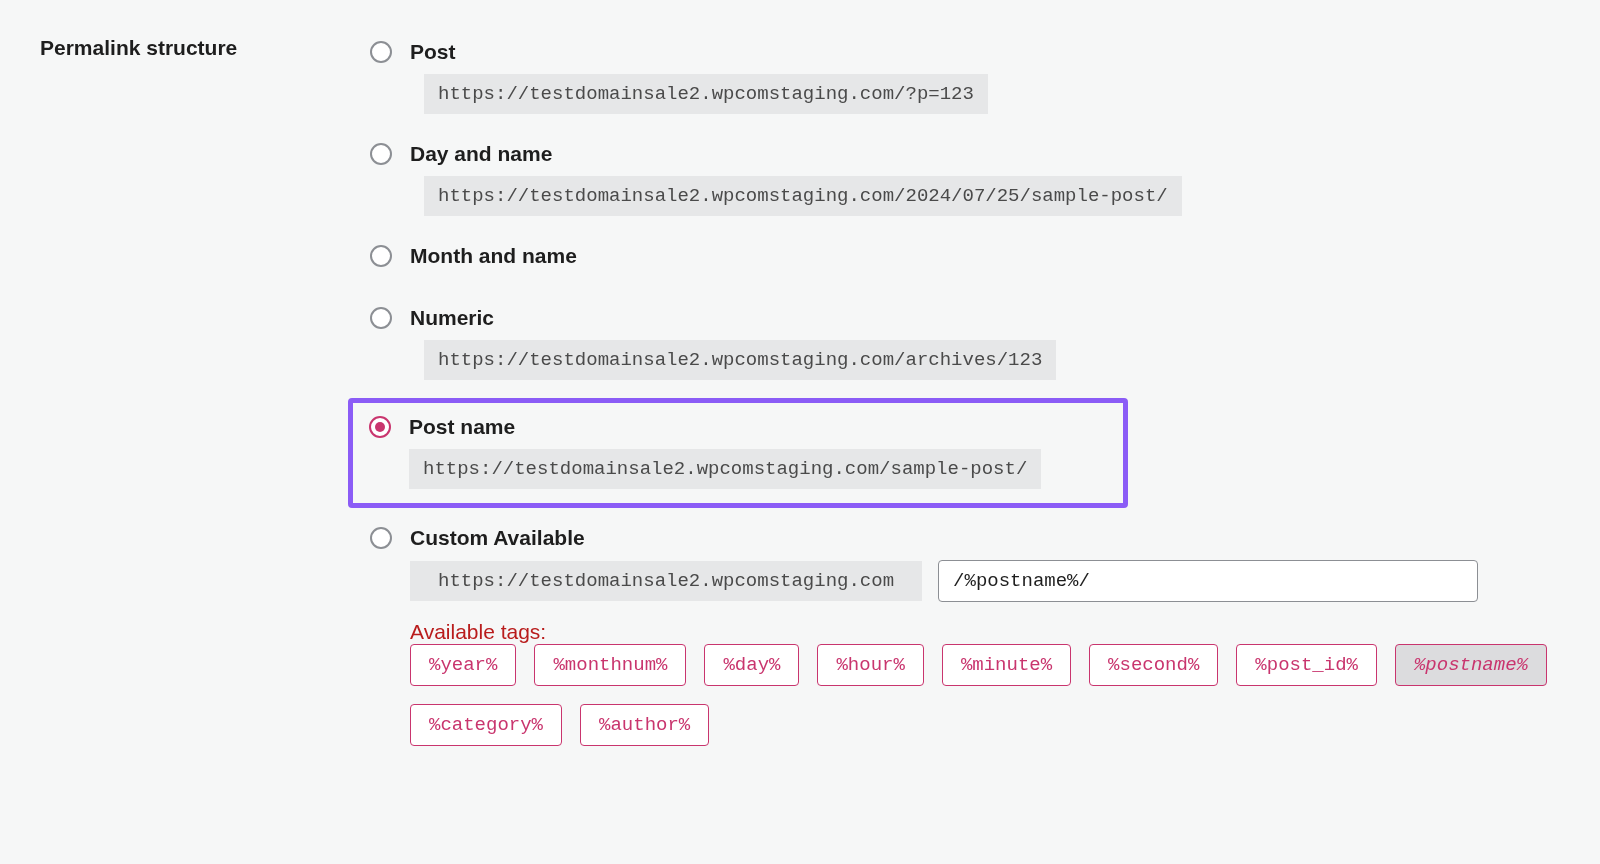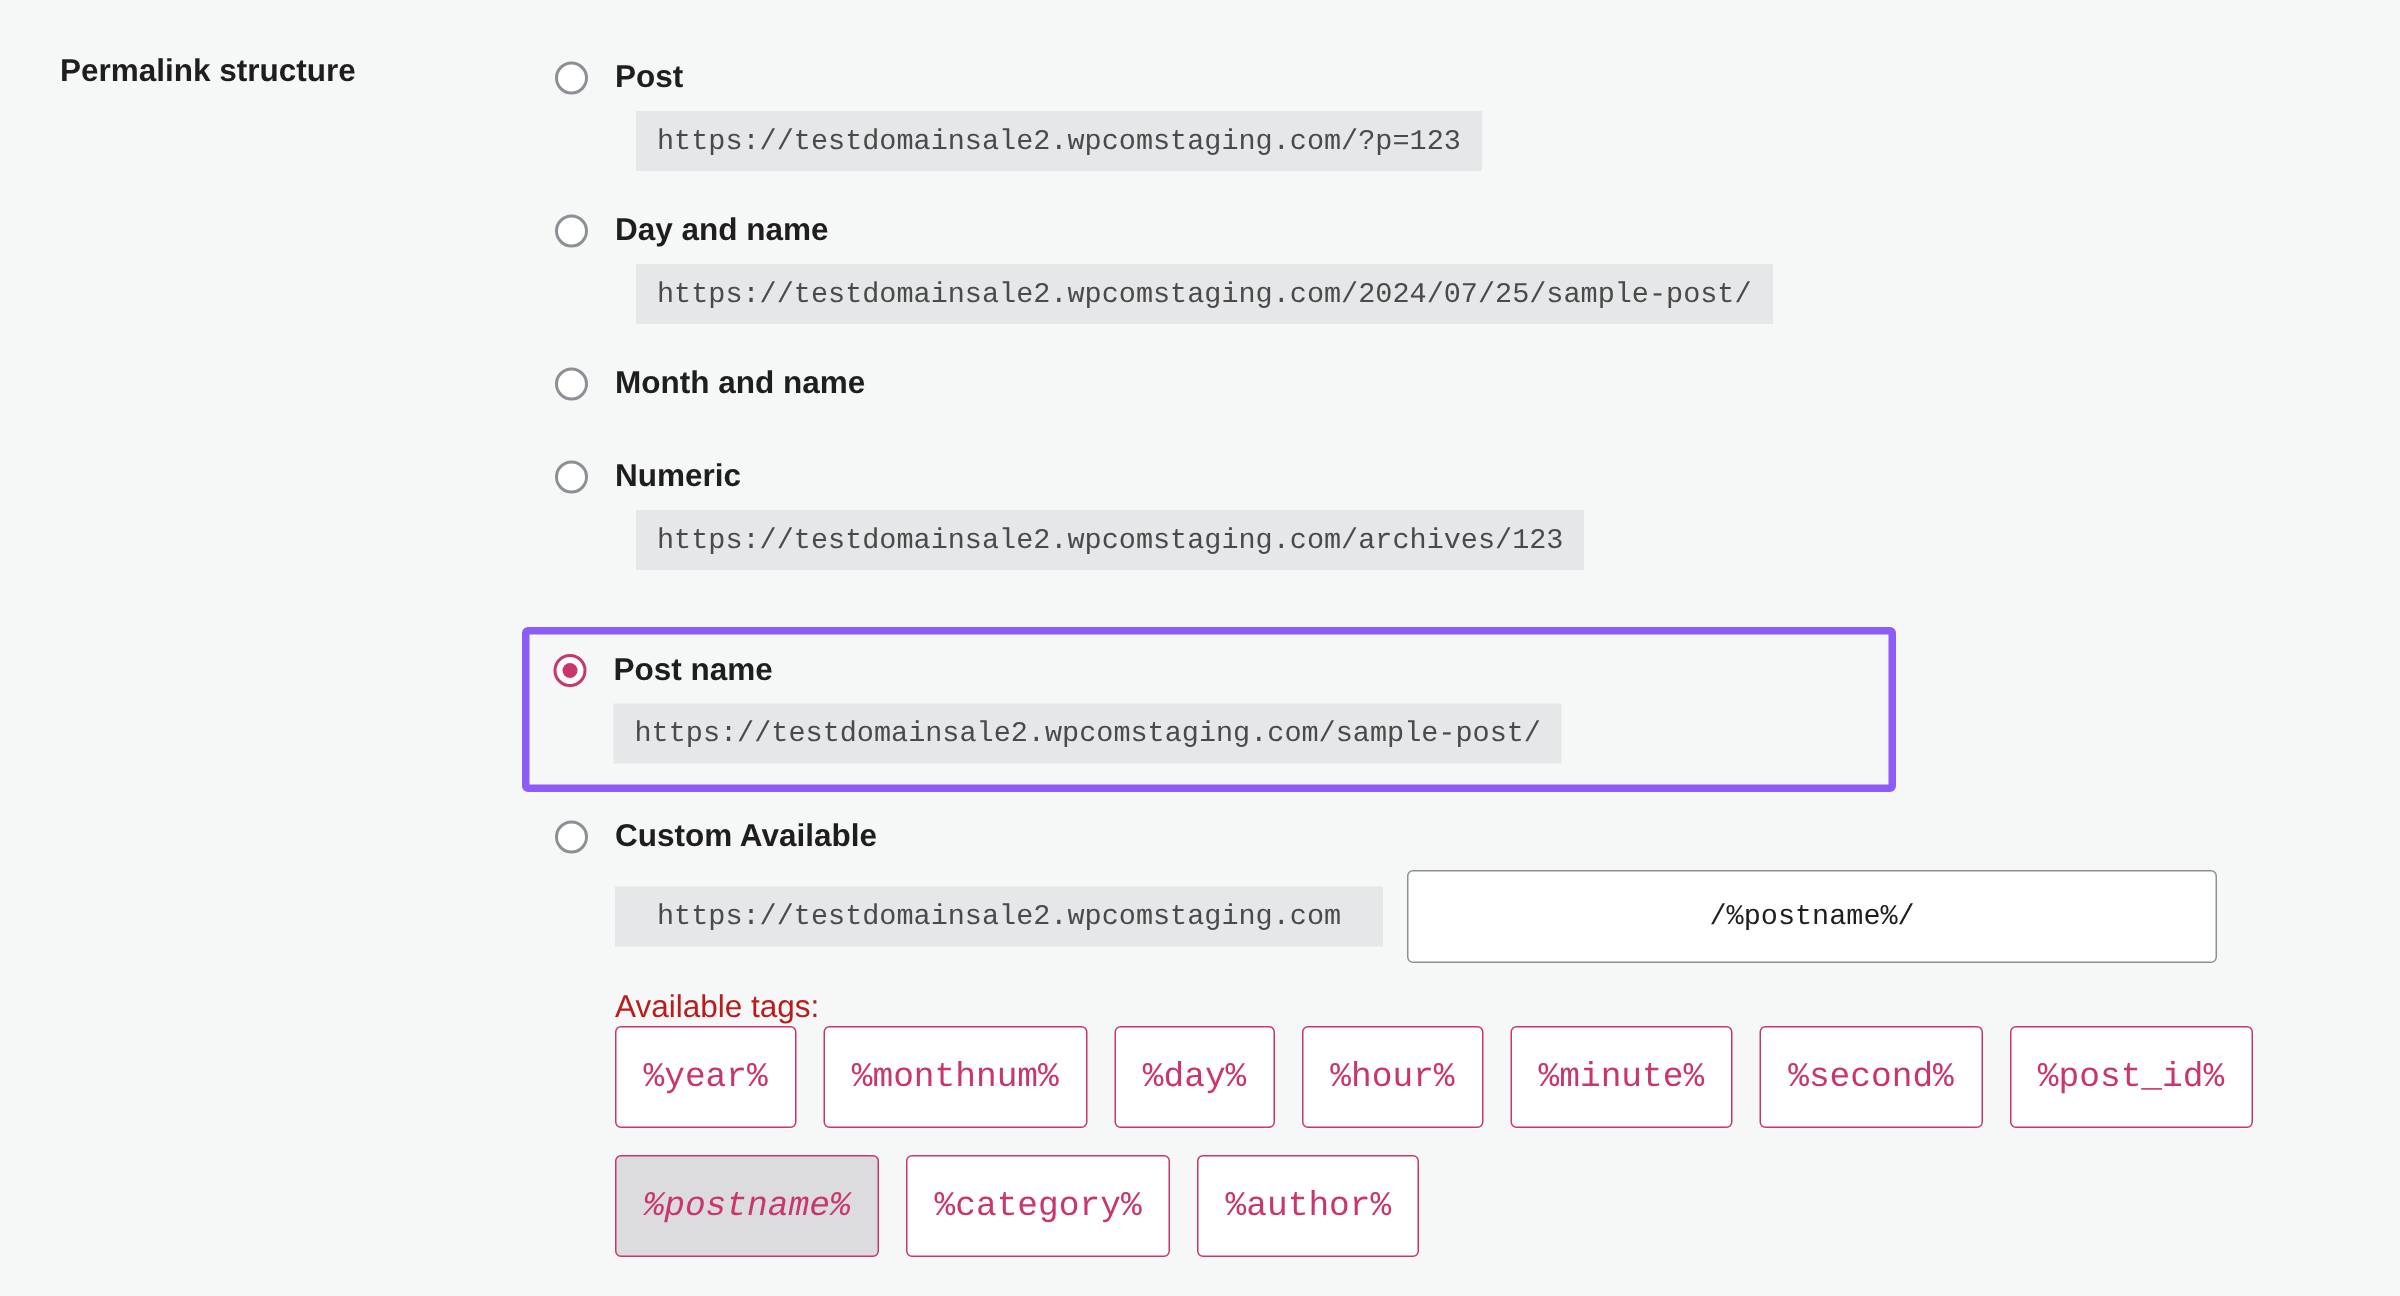--- a/index.html
+++ b/index.html
@@ -46,59 +46,58 @@
       color: #4a4a4a;
       font-family: ui-monospace, Menlo, Consolas, "Courier New", monospace;
       font-size: 19px;
       padding: 9px 14px;
       display: inline-block;
     }
     .highlight-box {
       border: 5px solid #8b5cf6;
       border-radius: 4px;
       padding: 12px 16px 14px 16px;
-      margin: 20px 0 10px -22px;
-      width: 916px;
+      margin: 0 0 10px -22px;
+      width: 780px;
     }
     .custom-row {
       display: flex; align-items: center; gap: 16px;
       margin-left: 40px; margin-bottom: 18px;
     }
     .prefix {
       background: #e6e7e8;
       color: #4a4a4a;
       font-family: ui-monospace, Menlo, Consolas, "Courier New", monospace;
       font-size: 19px;
       padding: 9px 28px;
     }
     .custom-input {
       border: 1px solid #8c8f94;
       border-radius: 4px;
       background: #fff;
       font-family: ui-monospace, Menlo, Consolas, "Courier New", monospace;
       font-size: 19px;
-      padding: 19px 14px;
+      padding: 9px 14px;
       width: 540px;
       color: #1e1e1e;
-      text-align: center;
     }
     .avail-label { margin-left: 40px; font-size: 21px; color: #b91c1c; }
     .tags {
       margin-left: 40px;
       display: flex; flex-wrap: wrap; gap: 18px;
       max-width: 1160px;
     }
     .tag {
       border: 1px solid #c9356e;
       color: #c9356e;
       background: #fff;
       border-radius: 4px;
-      padding: 20px 18px;
+      padding: 9px 18px;
       font-family: ui-monospace, Menlo, Consolas, "Courier New", monospace;
-      font-size: 23px;
+      font-size: 19px;
       cursor: pointer;
     }
     .tag.active {
       background: #dcdcde;
       color: #c9356e;
       font-style: italic;
     }
     .option.inside-highlight { padding: 0; }
     .option.inside-highlight .example { margin-left: 40px; }
   </style>

